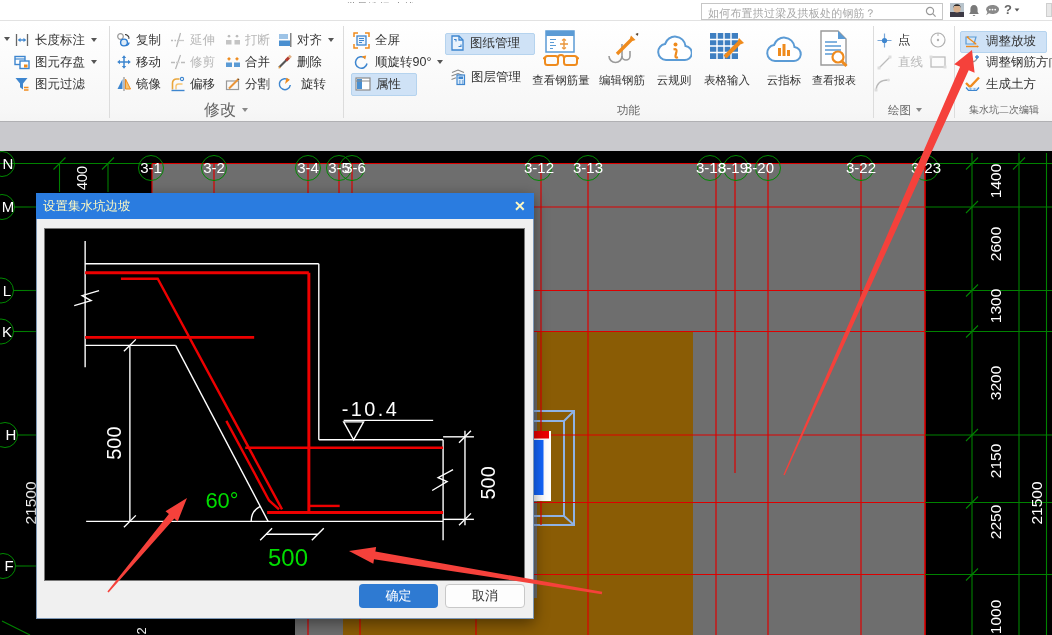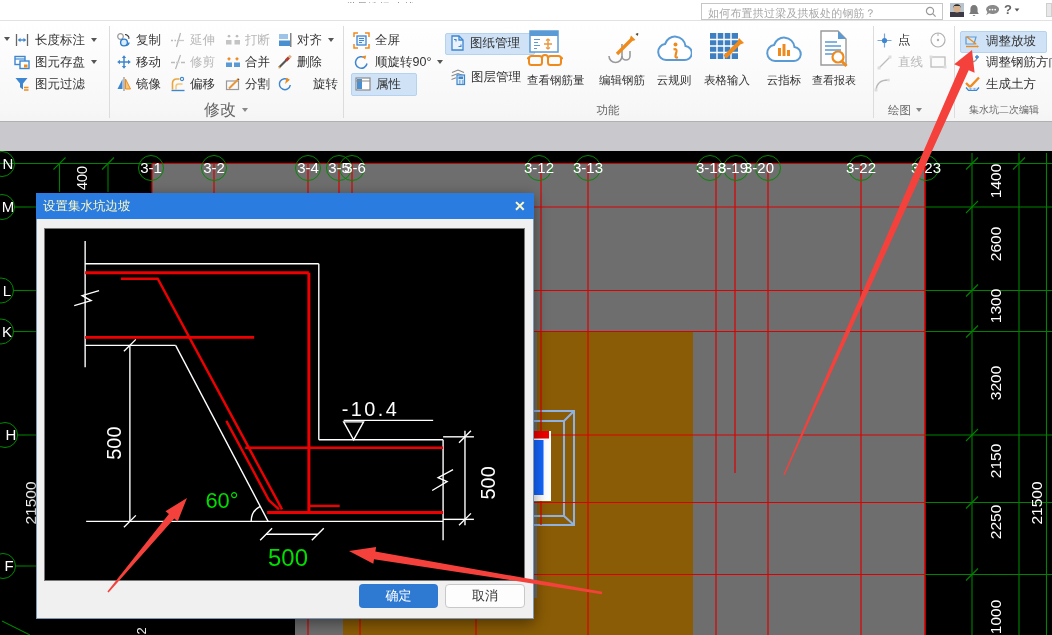--- a/index.html
+++ b/index.html
@@ -169,21 +169,21 @@
           <path d="M12 3.5l1.8-1.8" stroke="#e0b084" stroke-width="3"></path>
           <path d="M1.5 14.5l2.5-.6-1.8-1.8z" fill="#e59a3c"></path>
         </svg>
       <span class="lbl" style="margin-left:4px">删除</span>
     </div>
     <div class="btnrow" style="left:277px;top:54px;height:16px">
       <svg width="16" height="16" viewBox="0 0 16 16">
           <path d="M13.3 9a5.5 5.5 0 1 1-1.6-4.8" fill="none" stroke="#3e86cf" stroke-width="1.5"></path>
           <path d="M8 8L9.5 1.8l3.4 2z" fill="#ef8b1d"></path>
         </svg>
-      <span class="lbl" style="margin-left:20px">旋转</span>
+      <span class="lbl" style="margin-left:8px">旋转</span>
     </div>
     <div class="btnrow glbl" style="left:204px;top:81px;height:14px;font-size:16px">修改&nbsp;<span class="caret" style="border-top-color:#888;margin-left:2px"></span></div>
 
     <div class="btnrow" style="left:353px;top:10px;height:16px">
       <svg width="17" height="17" viewBox="0 0 17 17">
           <path d="M1 5V1h4M12 1h4v4M16 12v4h-4M5 16H1v-4" fill="none" stroke="#ef8b1d" stroke-width="1.5"></path>
           <rect x="4" y="4" width="9" height="9" fill="#eaf3fc" stroke="#3e86cf" stroke-width="1.3"></rect>
           <path d="M6 6.5h5M6 8.5h5M6 10.5h3" stroke="#3e86cf" stroke-width="1"></path>
         </svg>
       <span class="lbl" style="margin-left:5px">全屏</span>
@@ -218,21 +218,21 @@
     </div>
     <div class="btnrow" style="left:450px;top:46px;height:18px">
       <svg width="16" height="18" viewBox="0 0 16 18">
           <path d="M2 4.5L8 2l6 2.5M1.5 8L8 5.5l5 2M1.5 11.5L6 9.8" fill="none" stroke="#888" stroke-width="1.1"></path>
           <rect x="7" y="7" width="7.5" height="9.5" fill="#dcebf8" stroke="#3e86cf" stroke-width="1.2"></rect>
           <rect x="8.5" y="8.5" width="4.5" height="2.5" fill="#3e86cf"></rect>
           <path d="M9 13h1.5M12 13h1.5M9 15h1.5M12 15h1.5" stroke="#3e86cf" stroke-width="1.1"></path>
         </svg>
       <span class="lbl" style="margin-left:5px">图层管理</span>
     </div>
-    <div class="abs" style="left:527px;top:8px;width:68px;text-align:left">
+    <div class="abs" style="left:527px;top:8px;width:68px;text-align:center">
       <svg width="36" height="40" viewBox="0 0 36 40">
           <rect x="3" y="1" width="28" height="21" fill="#fff" stroke="#5b9bd5" stroke-width="1.5"></rect>
           <rect x="3" y="1" width="28" height="5" fill="#5b9bd5"></rect>
           <path d="M7 9.5h6M7 12.5h4M7 15.5h6M7 18.5h3" stroke="#5b9bd5" stroke-width="1.2"></path>
           <path d="M21 10v8M17 14h8" stroke="#e9953a" stroke-width="1.4"></path>
           <path d="M19 10.5l2-1.5 2 1.5M19 17.5l2 1.5 2-1.5" fill="none" stroke="#e9953a" stroke-width="1.2"></path>
           <rect x="2" y="26" width="13" height="9" rx="2.5" fill="none" stroke="#ef8b1d" stroke-width="2"></rect>
           <rect x="21" y="26" width="13" height="9" rx="2.5" fill="none" stroke="#ef8b1d" stroke-width="2"></rect>
           <path d="M15 28a3 3 0 0 1 6 0" fill="none" stroke="#ef8b1d" stroke-width="2"></path>
           <path d="M2 27l-2 2M34 27l2 2" stroke="#ef8b1d" stroke-width="1.6"></path>
@@ -278,21 +278,21 @@
     <div class="abs" style="left:800px;top:8px;width:68px;text-align:center">
       <svg width="36" height="40" viewBox="0 0 36 40">
           <path d="M5 1h17l8 8v26H5z" fill="#fff" stroke="#999" stroke-width="1.4"></path>
           <path d="M22 1l8 8h-8z" fill="#5b9bd5"></path>
           <path d="M9 12h12M9 16h16M9 20h16M9 24h8" stroke="#5b9bd5" stroke-width="1.5"></path>
           <circle cx="22" cy="27" r="5.5" fill="#fff" stroke="#ef8b1d" stroke-width="2.2"></circle>
           <path d="M26 31.5l4.5 4.5" stroke="#ef8b1d" stroke-width="3"></path>
         </svg>
       <div class="lbl" style="font-size:11px;margin-top:1px">查看报表</div>
     </div>
-    <div class="abs glbl" style="left:576px;top:81px;width:64px;text-align:center;font-size:11.5px">功能</div>
+    <div class="abs glbl" style="left:576px;top:81px;width:64px;text-align:right;font-size:11.5px">功能</div>
     <div class="btnrow" style="left:876px;top:10px;height:16px">
       <svg width="17" height="17" viewBox="0 0 17 17">
           <path d="M8.5 1.5v14M1.5 8.5h14" stroke="#7aa7d8" stroke-width="1.2"></path>
           <circle cx="8.5" cy="8.5" r="2.6" fill="#3e86cf"></circle>
         </svg>
       <span class="lbl" style="margin-left:5px">点</span>
     </div>
     <svg class="abs" width="18" height="18" viewBox="0 0 18 18" style="left:929px;top:9px">
         <circle cx="9" cy="9" r="7" fill="none" stroke="#b0b0b0" stroke-width="1.2"></circle>
         <circle cx="9" cy="9" r="1.2" fill="#b0b0b0"></circle>

